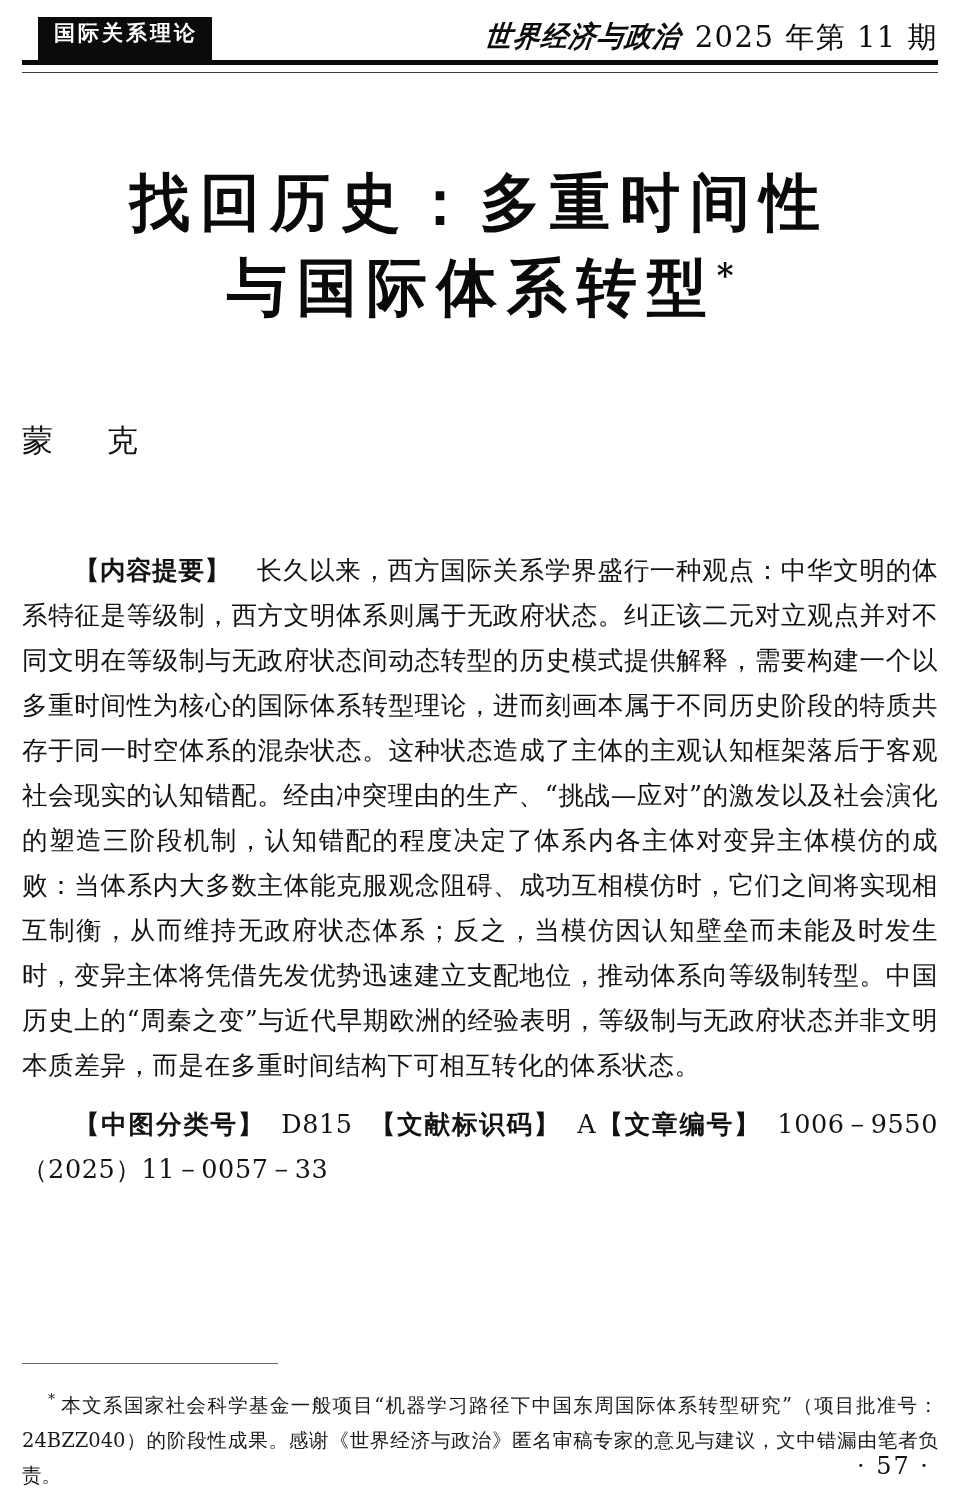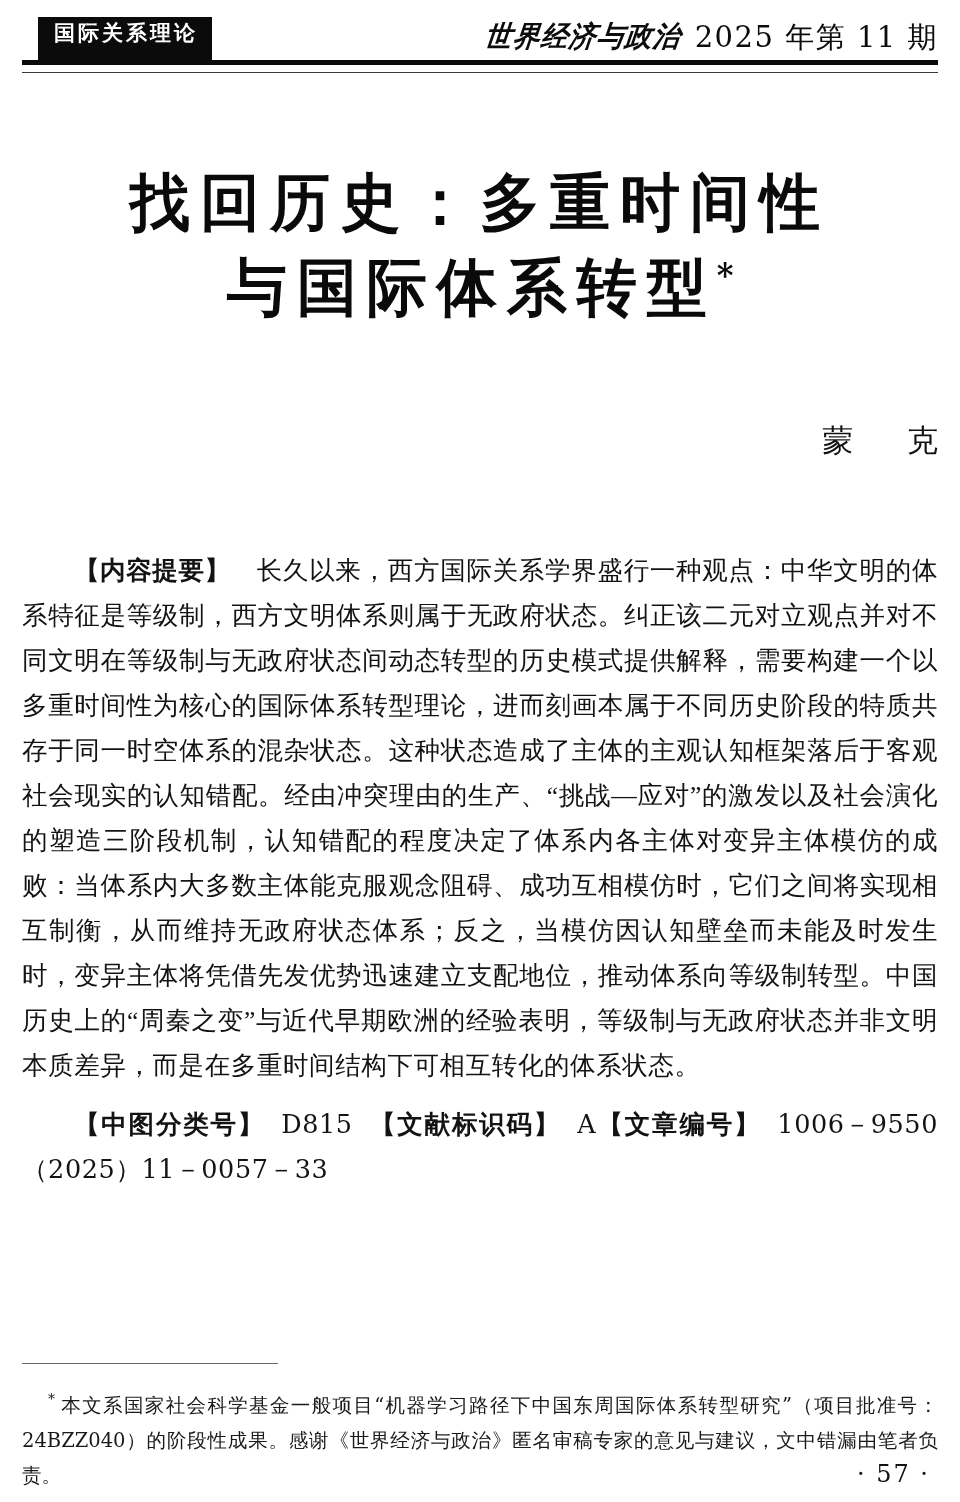--- a/index.html
+++ b/index.html
@@ -109,21 +109,21 @@
     vertical-align: super;
     letter-spacing: 0;
   }
 
   
   .author {
     position: absolute;
     left: 0;
     top: 420px;
     width: 960px;
-    text-align: right;
+    text-align: left;
     font-family: "DejaVu Serif", "Liberation Serif", serif;
     font-size: 31px;
     letter-spacing: 22px;
     text-indent: 22px;
     color: #121212;
   }
 
   
   .content {
     position: absolute;
@@ -146,21 +146,20 @@
   }
   .label {
     font-weight: bold;
     letter-spacing: 0.5px;
   }
   .gap-sm { display: inline-block; width: 16px; }
   .gap-md { display: inline-block; width: 26px; }
 
   .abstract {
     margin-bottom: 10px;
-    font-family: Liberation Serif, serif;
   }
   .meta-line {
     margin: 0;
   }
   .cls-block {
     margin-top: 14px;
   }
 
   
   .footnote-rule {
@@ -191,21 +190,20 @@
   .footnote .fn-indent { display: inline-block; width: 26px; }
 
   .folio {
     position: absolute;
     right: 30px;
     top: 1452px;
     font-family: "DejaVu Serif", "Liberation Serif", serif;
     font-size: 24px;
     letter-spacing: 2px;
     color: #121212;
-    margin-top: 8px;
   }
 </style>
 </head>
 <body>
 
 <div class="page">
 
   <div class="runhead">
     <div class="section-tag">国际关系理论</div>
     <div class="runhead-right">

